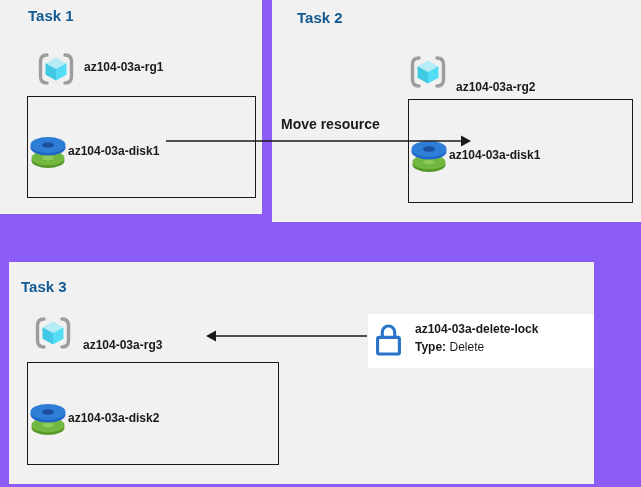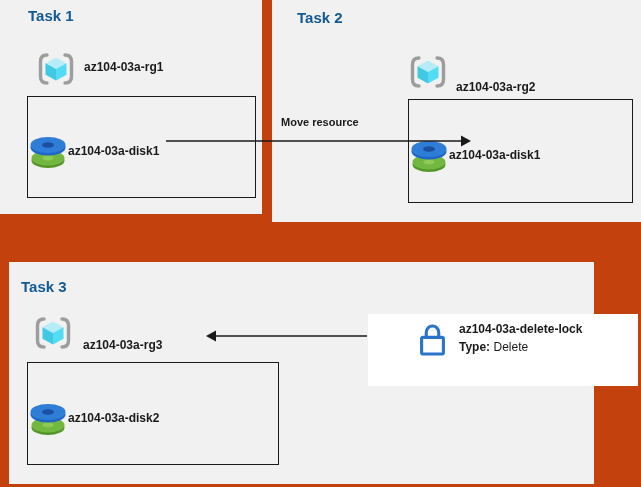--- a/index.html
+++ b/index.html
@@ -1,37 +1,37 @@
 <!DOCTYPE html>
 <html style="--panel-bg: #f1f1f1; --title-blue: #115a93; --arrow-black: #1a1a1a; --bracket-gray: #9d9d9d; --cube-top: #b5ecf7; --cube-left: #41c8e3; --cube-right: #54dcf4; --disk-blue: #2e7dd7; --disk-blue-dark: #1f66c9; --disk-blue-hole: #1c4f9e; --disk-green: #72b840; --disk-green-dark: #539726; --disk-green-hole: #8ccb57; --lock-blue: #2a75c9;"><head>
 <meta charset="utf-8">
 <style>
   html,body{margin:0;padding:0;background:#ffffff;}
   #stage{
-    position:relative;width:641px;height:487px;background:#c2410c;overflow:hidden;
+    position:relative;width:641px;height:487px;background:#8b5cf6;overflow:hidden;
     font-family:"Liberation Sans","DejaVu Sans",sans-serif;color:#1a1a1a;
   }
   .panel{position:absolute;background:var(--panel-bg,#f1f1f1);}
   .task-title{
     position:absolute;font-size:15px;font-weight:bold;color:var(--title-blue,#115a93);
     white-space:nowrap;
   }
   .rg-icon{position:absolute;width:40px;height:38px;}
   .rg-label,.disk-label,.lock-name{
     font-size:12px;font-weight:bold;color:#1a1a1a;white-space:nowrap;
   }
   .rg-label{position:absolute;}
   .res-box{
     position:absolute;border:1.5px solid #1a1a1a;box-sizing:border-box;
     display:flex;flex-direction:row;align-items:center;
   }
   .disk-svg{width:40px;height:34px;margin-top:12px;}
   .disk-label{margin-top:8px;}
   .move-label{
-    position:absolute;font-size:11px;font-weight:bold;color:#1a1a1a;white-space:nowrap;
+    position:absolute;font-size:14px;font-weight:bold;color:#1a1a1a;white-space:nowrap;
   }
   .arrow-svg{position:absolute;overflow:visible;}
   .arrow-line{stroke:var(--arrow-black,#1a1a1a);stroke-width:1.6;}
   .arrow-head{fill:var(--arrow-black,#1a1a1a);}
   .lock-box{
     position:absolute;background:#ffffff;display:flex;align-items:flex-start;
   }
   .lock-svg{width:27px;height:36px;margin:8px 0 0 7px;flex:0 0 auto;}
   .lock-text{margin:6px 0 0 13px;line-height:18px;}
   .lock-type{font-size:12px;white-space:nowrap;}
@@ -128,21 +128,21 @@
         <ellipse class="d-green-dark" cx="20" cy="24.5" rx="16.5" ry="7.5"></ellipse>
         <ellipse class="d-green" cx="20" cy="22" rx="16.5" ry="7.5"></ellipse>
         <ellipse class="d-green-hole" cx="20" cy="22" rx="5.5" ry="2.5"></ellipse>
         <ellipse class="d-blue-dark" cx="20" cy="11.5" rx="17.5" ry="8"></ellipse>
         <ellipse class="d-blue" cx="20" cy="9" rx="17.5" ry="8"></ellipse>
         <ellipse class="d-blue-hole" cx="20" cy="9" rx="6" ry="2.8"></ellipse>
       </svg>
       <div class="disk-label">az104-03a-disk2</div>
     </div>
 
-    <div class="lock-box" style="left:359px;top:52px;width:226px;height:72px;padding-left:44px;">
+    <div class="lock-box" style="left:359px;top:52px;width:226px;height:54px;">
       <svg class="lock-svg" viewBox="0 0 26 34">
         <path class="lock-stroke" d="M7 15 V9.5 a6 6 0 0 1 12 0 V15"></path>
         <rect class="lock-body" x="2.5" y="14.5" width="21" height="16" rx="1.5"></rect>
       </svg>
       <div class="lock-text">
         <div class="lock-name">az104-03a-delete-lock</div>
         <div class="lock-type"><b>Type:</b> <span>Delete</span></div>
       </div>
     </div>
   </div>

